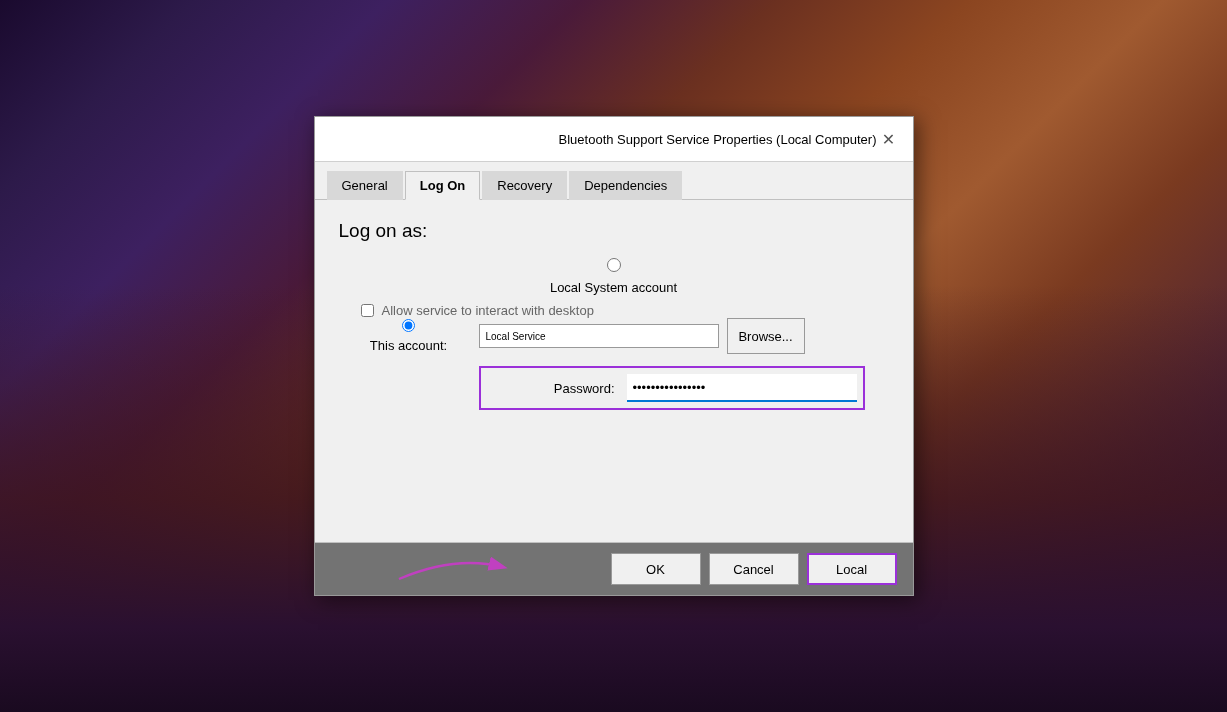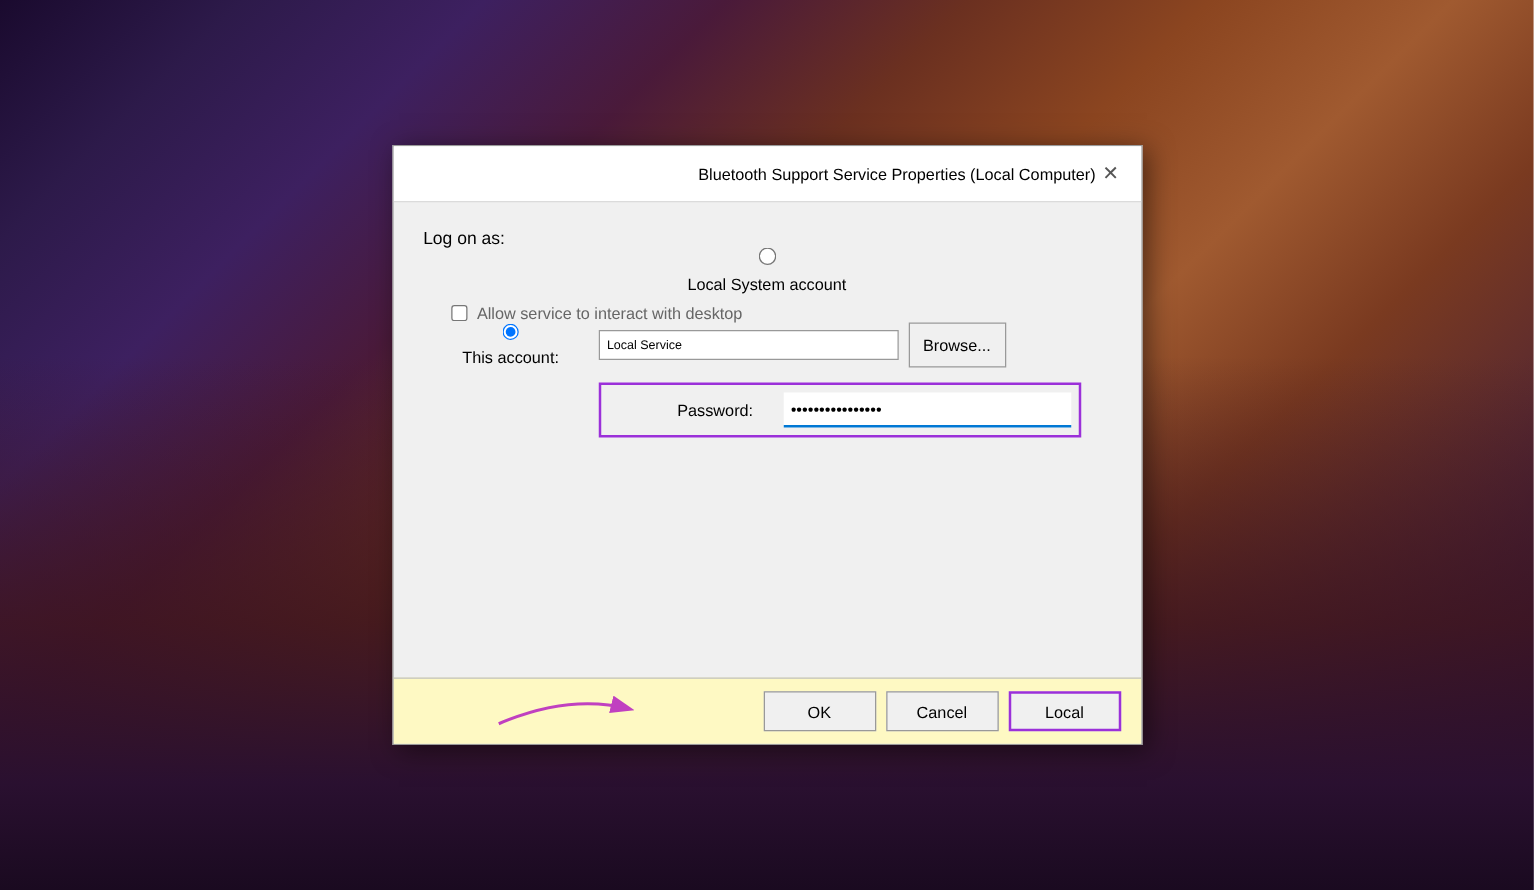--- a/index.html
+++ b/index.html
@@ -123,22 +123,23 @@
     }
 
     
     .dialog-content {
       padding: 20px 24px;
       flex: 1;
       background: #f0f0f0;
     }
 
     .section-label {
-      font-size: 14px;
-      color: #000;
+      font-size: 19px;
+      color: #000;
+      margin-bottom: 16px;
     }
 
     .radio-row {
       display: flex;
       align-items: center;
       gap: 8px;
       margin-bottom: 8px;
       flex-direction: column;
     }
 
@@ -218,21 +219,21 @@
       height: 36px;
       background: #f0f0f0;
       border: 1px solid #999;
       cursor: pointer;
       font-size: 13px;
       color: #000;
     }
 
     
     .dialog-footer {
-      background: #fef9c3;
+      background: #737373;
       border-top: 1px solid #c0c0c0;
       padding: 10px 16px;
       display: flex;
       justify-content: flex-end;
       align-items: center;
       gap: 8px;
       position: relative;
     }
 
     .footer-btn {
@@ -295,38 +296,44 @@
 
     .pw-row {
       display: flex;
       align-items: center;
       gap: 0;
     }
 
     .pw-label {
       width: 140px;
       text-align: right;
-      padding-right: 24px;
+      padding-right: 12px;
       font-size: 13px;
       color: #000;
     }
   </style>
 </head>
 <body>
 
 <div class="desktop-bg"></div>
 
 <div class="dialog-overlay">
   <div class="dialog">
 
     <div class="dialog-titlebar">
       <span class="dialog-title">Bluetooth Support Service Properties (Local Computer)</span>
       <button class="close-btn">✕</button>
     </div>
 
+    <div class="tabs">
+      <div class="tab">General</div>
+      <div class="tab active">Log On</div>
+      <div class="tab">Recovery</div>
+      <div class="tab">Dependencies</div>
+    </div>
 
     <div class="dialog-content">
 
       <div class="section-label">Log on as:</div>
 
       <div class="radio-row">
         <input type="radio" id="localSystem" name="logonType" style="">
         <label for="localSystem">Local System account</label>
       </div>
 

